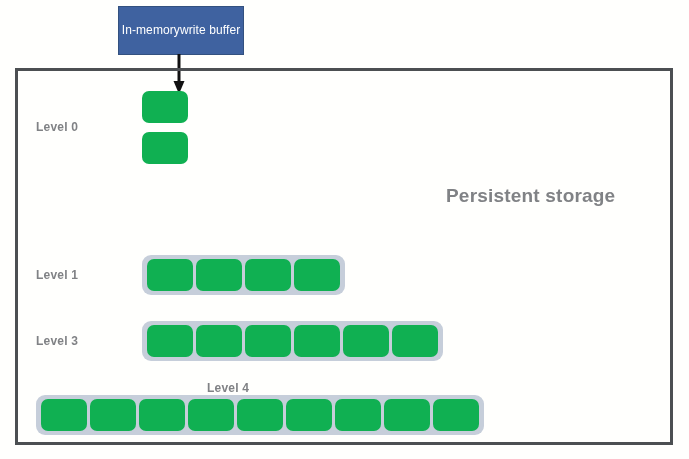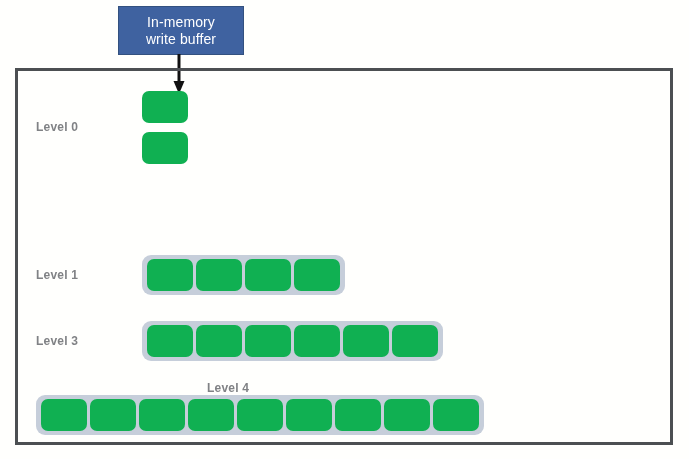--- a/index.html
+++ b/index.html
@@ -20,25 +20,25 @@
   #buffer-box {
     position: absolute;
     left: 118px;
     top: 6px;
     width: 126px;
     height: 49px;
     background: #3f62a0;
     border: 1px solid #33517f;
     box-sizing: border-box;
     display: flex;
-    flex-direction: column;
+    flex-direction: row;
     align-items: center;
     justify-content: center;
     color: #ffffff;
-    font-size: 14px;
+    font-size: 12px;
     line-height: 17px;
     letter-spacing: 0.1px;
   }
   #buffer-box .ln { display: block; }
 
   
   #buffer-arrow {
     position: absolute;
     left: 165px;
     top: 54px;
@@ -133,20 +133,21 @@
     <span class="ln">write buffer</span>
   </div>
 
   <svg id="buffer-arrow" viewBox="0 0 34 42" xmlns="http://www.w3.org/2000/svg">
     <line x1="14" y1="0" x2="14" y2="30" stroke="#111111" stroke-width="3"></line>
     <polygon points="14,40 8.5,27 19.5,27" fill="#111111"></polygon>
   </svg>
 
   <div id="storage-frame"></div>
 
+  <div id="storage-caption">Persistent storage</div>
 
   <div class="level-row" id="level-row-0">
     <div class="level-label">Level 0</div>
     <div id="level-0-stack" class="tray bare">
       <div class="sst"></div>
       <div class="sst"></div>
     </div>
   </div>
 
 

